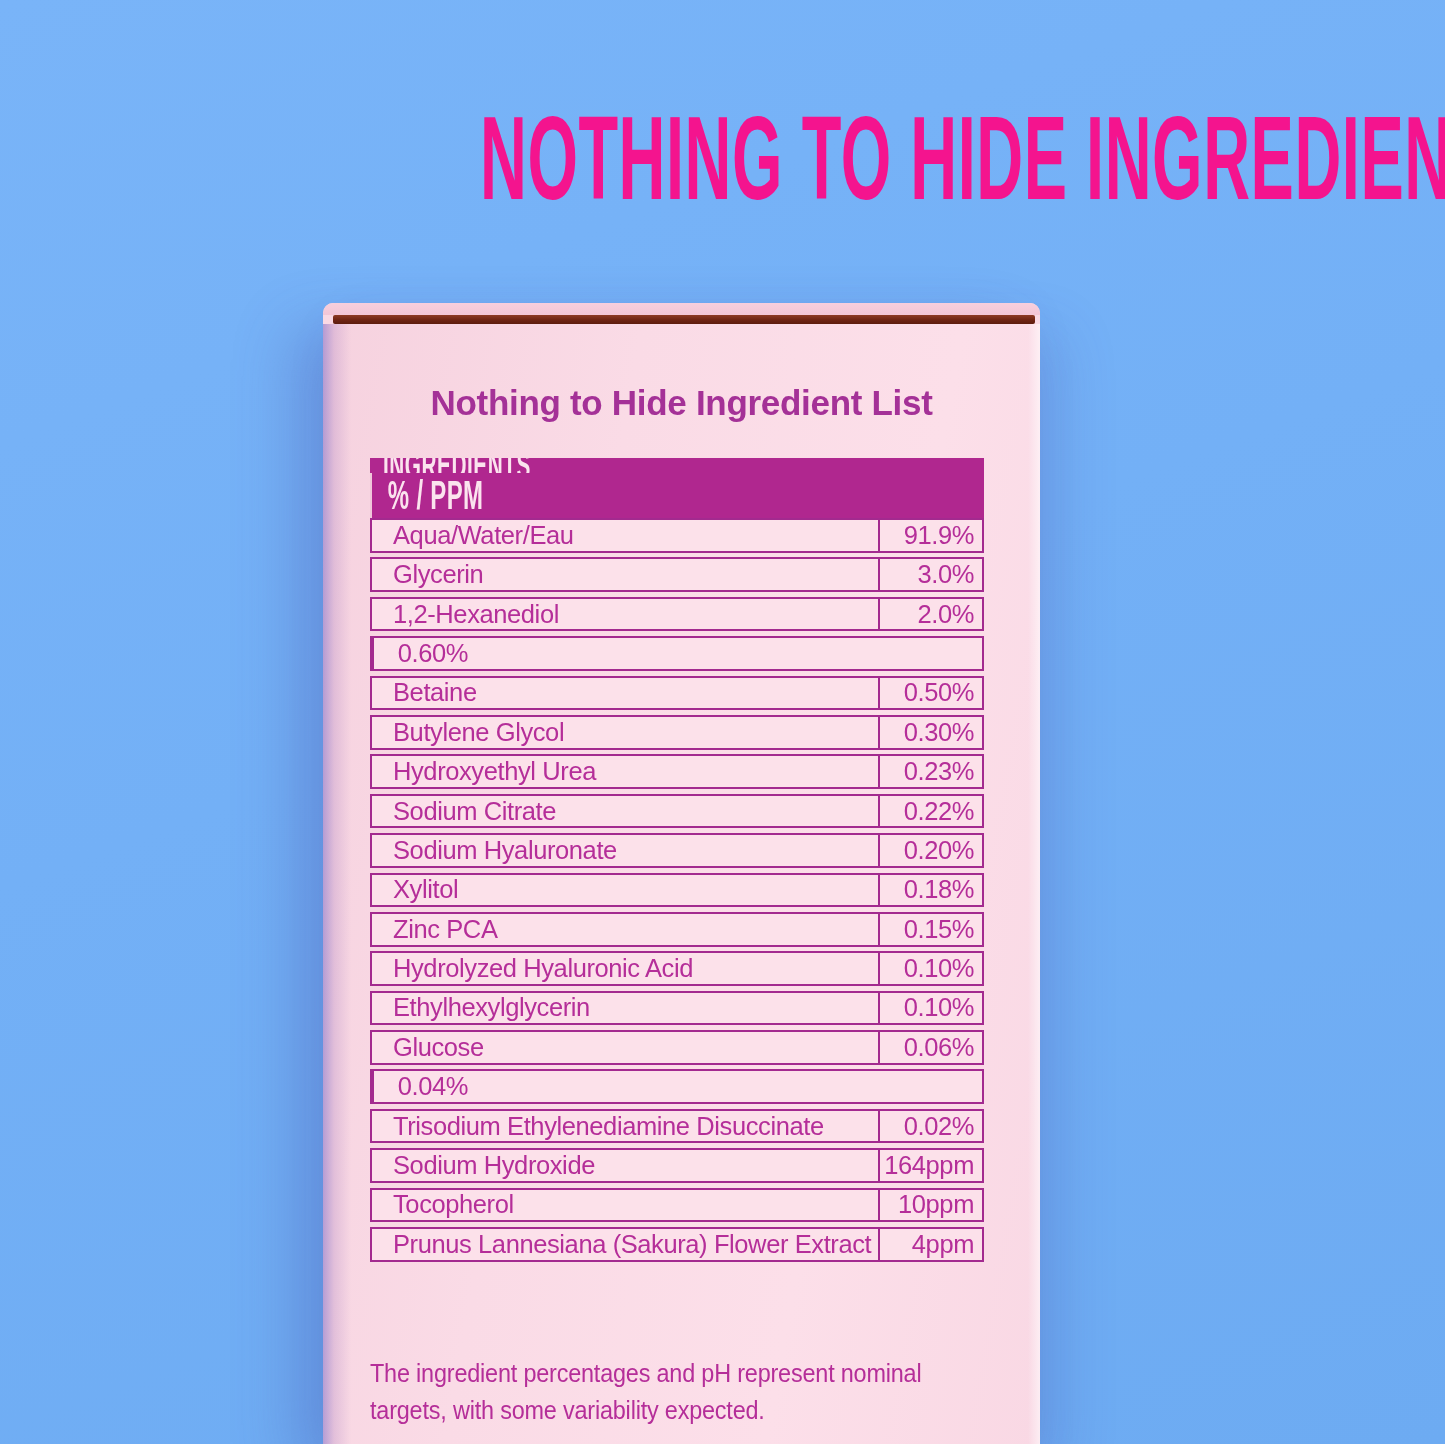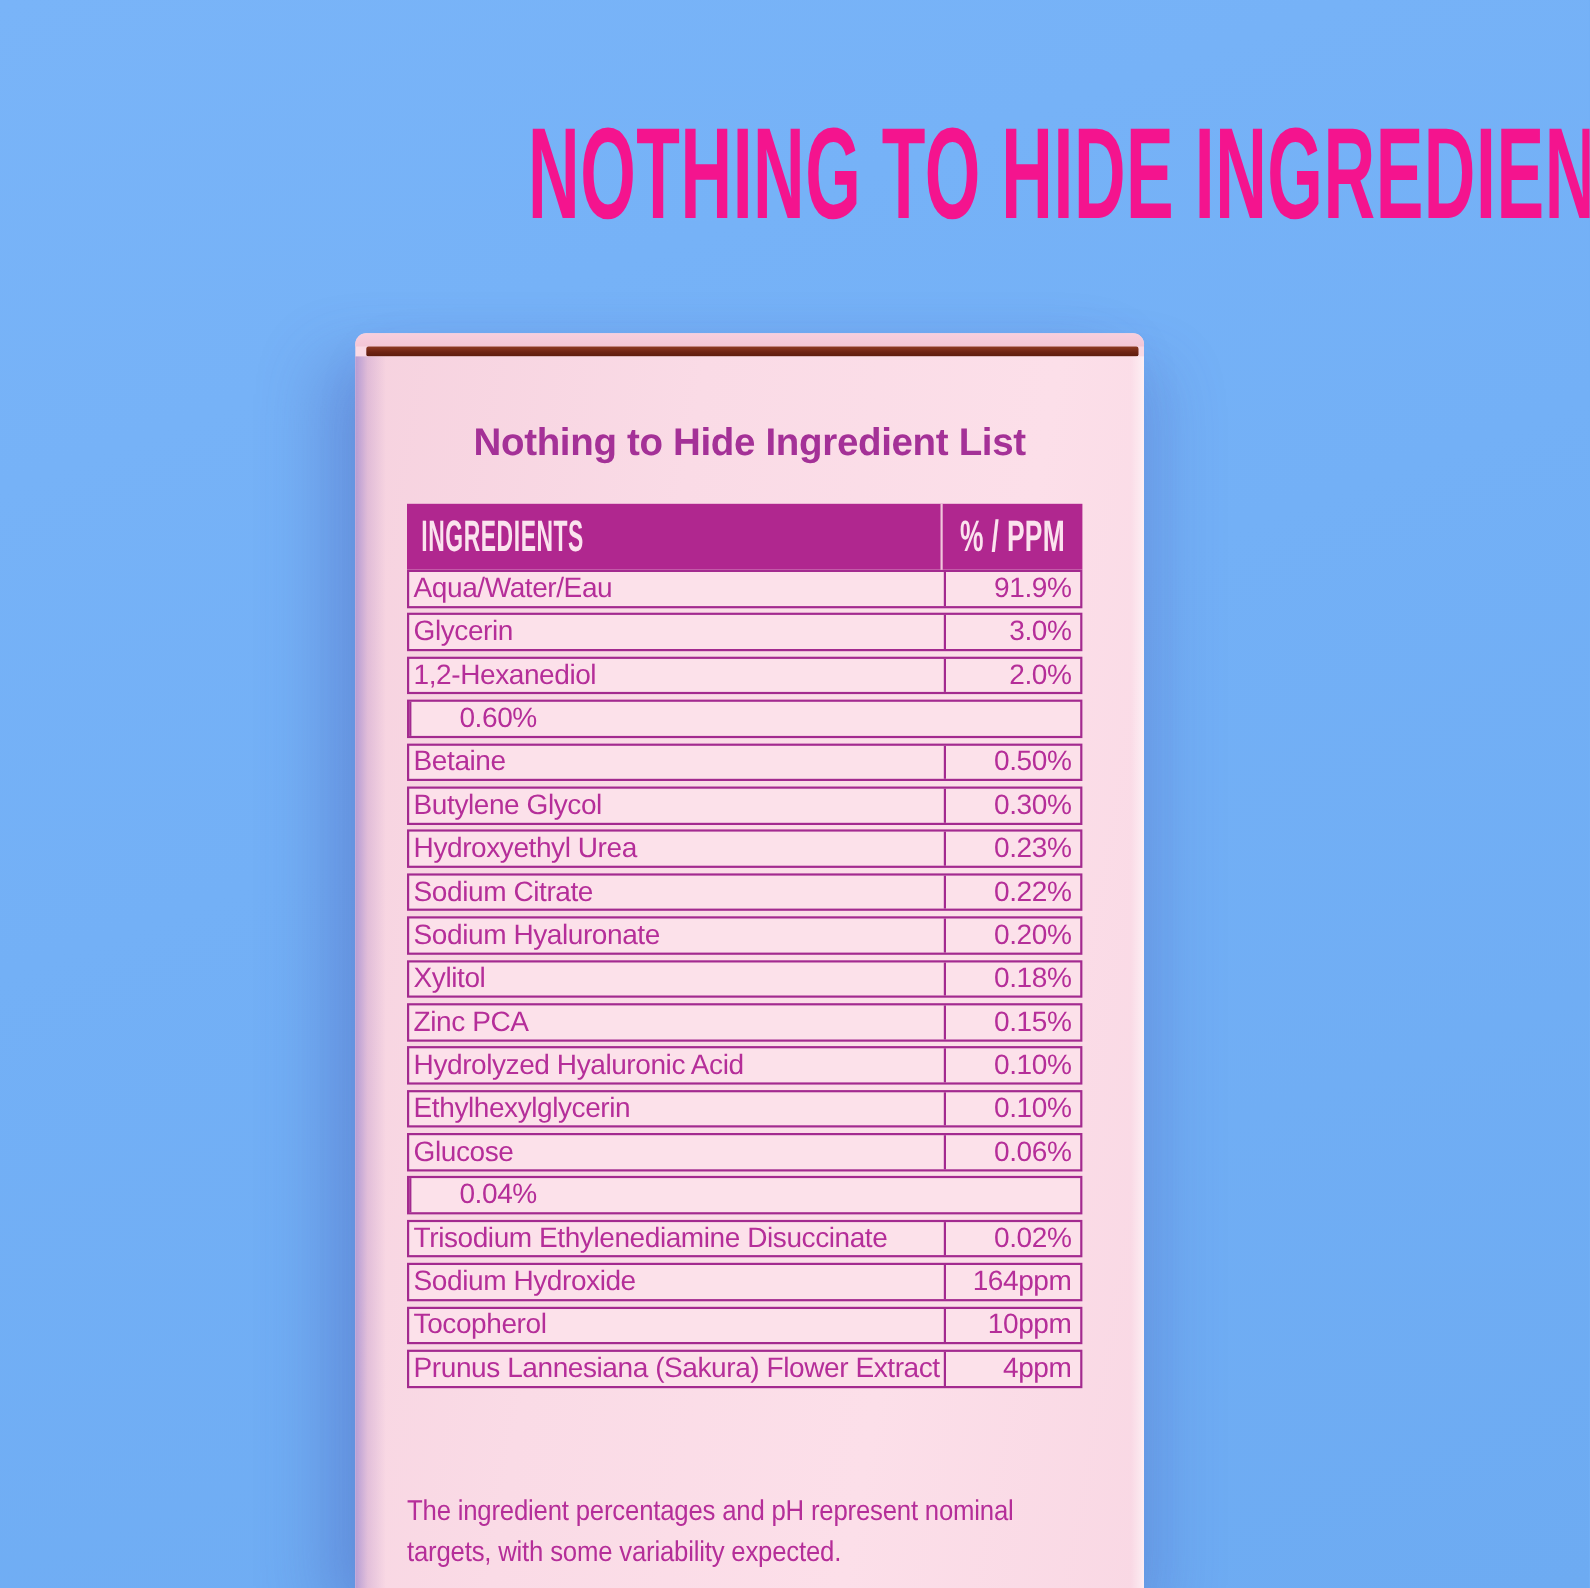--- a/index.html
+++ b/index.html
@@ -57,43 +57,44 @@
     text-align:center;
     font-size:35px;line-height:42px;font-weight:700;letter-spacing:-0.3px;
     color:#a43197;
   }
 
   
   .table{position:absolute;left:47px;top:134px;width:614px;}
   .thead{
     display:flex;height:60px;box-sizing:border-box;
     background:#b0278f;
+    flex-direction:column;
   }
   .th-name{flex:1;display:flex;align-items:center;padding-left:13px;overflow:hidden;}
   .th-val{width:127px;display:flex;align-items:center;justify-content:center;border-left:2px solid #f0c6da;overflow:hidden;}
   .hcond{
     display:inline-block;font-size:40px;font-weight:700;color:#fbe3ee;
     transform:scaleX(0.52);transform-origin:left center;letter-spacing:1px;white-space:nowrap;
   }
   .hcond-val{
     display:inline-block;font-size:40px;font-weight:700;color:#fbe3ee;
     transform:scaleX(0.60);transform-origin:center;letter-spacing:0.5px;white-space:nowrap;
   }
   .rows{margin-top:0;}
   .row{
     display:flex;height:34.6px;box-sizing:border-box;margin-top:0;margin-bottom:4.8px;
     background:#fce1ea;border:2.5px solid #a32a8f;
   }
   .row:last-child{margin-bottom:0;}
   .cell-name{
-    flex:1;display:flex;align-items:center;padding-left:4px;
+    flex:1;display:flex;align-items:center;padding-left:21px;
     font-size:25.5px;letter-spacing:-0.4px;color:#b52e99;white-space:nowrap;overflow:hidden;
   }
   .cell-val{
-    width:124px;display:flex;align-items:center;justify-content:flex-end;
+    width:104px;display:flex;align-items:center;justify-content:flex-end;
     padding-right:8px;box-sizing:border-box;border-left:2.5px solid #a32a8f;
     font-size:25.5px;letter-spacing:-0.4px;color:#b52e99;white-space:nowrap;
   }
 
   
   .footnote{
     position:absolute;left:47px;top:1031px;width:680px;
     font-size:26px;line-height:1.42;letter-spacing:-0.2px;color:#b52e99;
     transform:scaleX(0.90);transform-origin:left top;
   }

